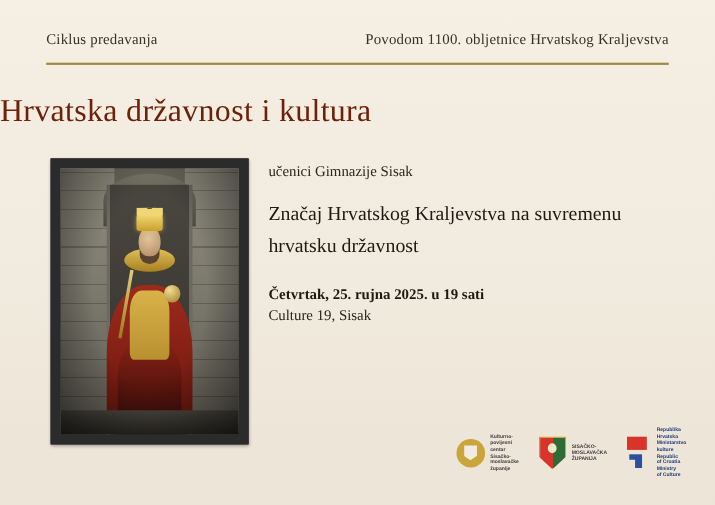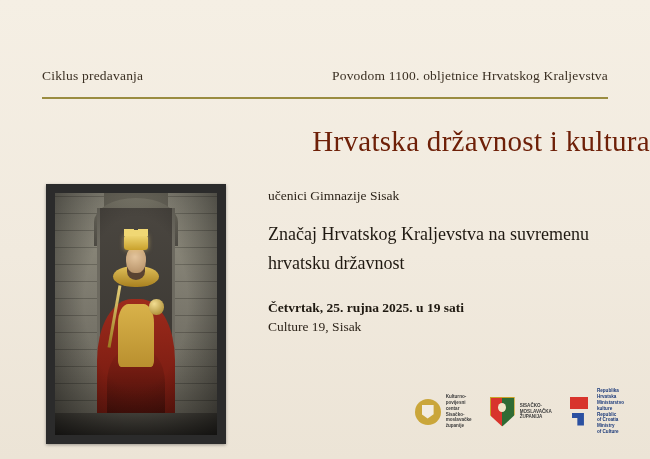--- a/index.html
+++ b/index.html
@@ -29,41 +29,40 @@
     padding: 28px 42px 0 42px;
     font-size: 13.5px;
     letter-spacing: 0.2px;
     color: #3a2f22;
   }
   .header-left {
     font-style: normal;
   }
   .header-right {
     font-style: normal;
-    margin-top: 40px;
   }
   .rule {
     height: 2px;
     background: #8a7a23;
     margin: 13px 42px 0 42px;
     opacity: 0.85;
   }
   .main-title {
-    text-align: right;
+    text-align: left;
     font-size: 29px;
     color: #6e2008;
     margin-top: 26px;
     letter-spacing: 0.3px;
     font-weight: normal;
   }
   .content {
     display: flex;
     margin-top: 26px;
     padding: 0 34px 0 46px;
-    gap: 42px;
+    gap: 18px;
   }
   .image-frame {
     flex: 0 0 auto;
     width: 180px;
     height: 260px;
     border: 9px solid #2b2b2b;
     box-sizing: border-box;
     position: relative;
     background: #1b1b1b;
     box-shadow: 0 1px 3px rgba(0,0,0,0.35);

